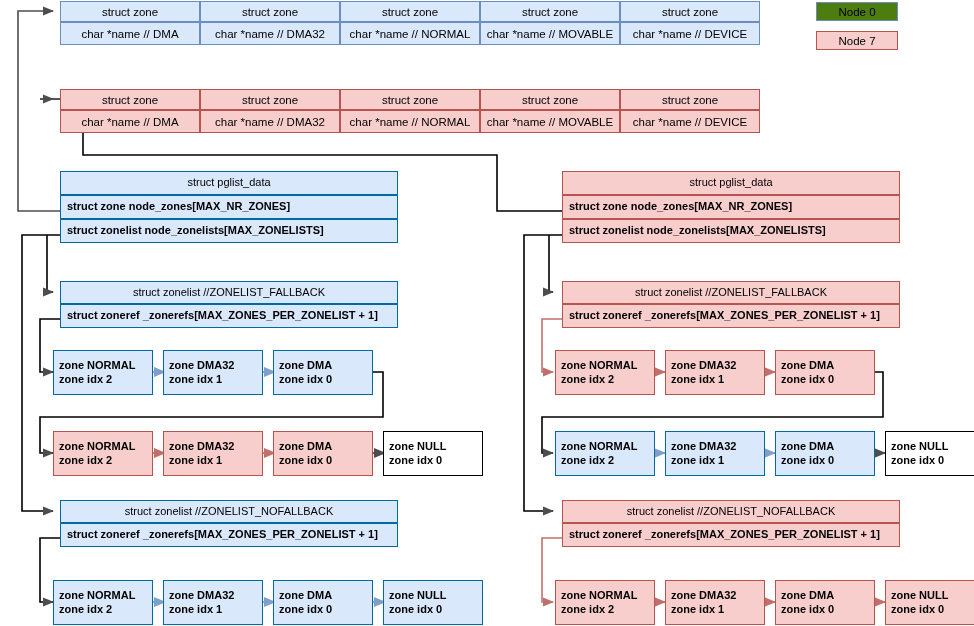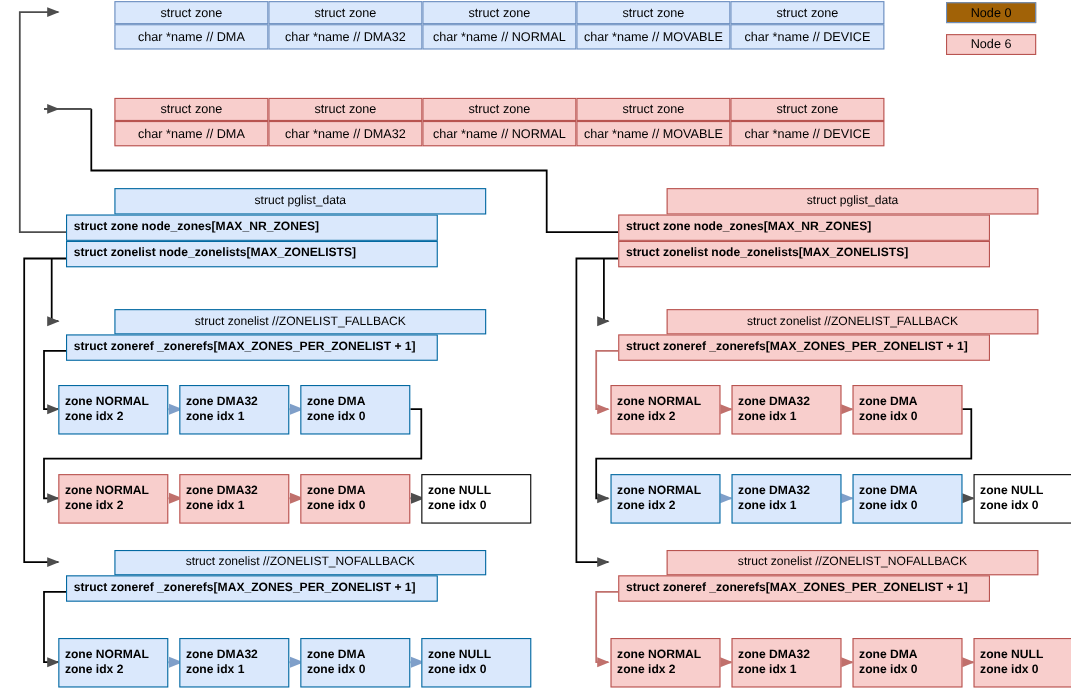--- a/index.html
+++ b/index.html
@@ -10,30 +10,30 @@
     -webkit-font-smoothing:antialiased;
   }
   #canvas{position:absolute;left:0;top:0;width:974px;height:626px;}
   #wires{position:absolute;left:0;top:0;width:974px;height:626px;pointer-events:none;}
 
   .box{position:absolute;box-sizing:border-box;border:1px solid #0369a1;
        background:#dae8fc;font-size:11px;line-height:1.25;}
   .box.red{border-color:#b85450;background:#f8cecc;}
   .box.plain{border-color:#000000;background:#ffffff;}
 
-  .ctr{display:flex;align-items:center;justify-content:center;text-align:right;margin-left:44px;}
+  .ctr{display:flex;align-items:center;justify-content:center;text-align:right;}
   .lft{display:flex;flex-direction:column;justify-content:center;padding-left:5px;text-align:left;font-weight:bold;}
   .pad{padding-left:6px;padding-right:4px;}
 
   .cell{position:absolute;box-sizing:border-box;border:1px solid #6c8ebf;
         background:#dae8fc;font-size:11.5px;}
   .cell.red{border-color:#b85450;background:#f8cecc;}
 
   .legend{position:absolute;box-sizing:border-box;border:1px solid #6c8ebf;
-          background:#a16207;font-size:11.5px;}
+          background:#4d7c0f;font-size:11.5px;}
   .legend.red{border-color:#b85450;background:#f8cecc;}
 
   .zrow{white-space:nowrap;}
 </style>
 </head>
 <body>
 
 <svg id="wires" viewBox="0 0 974 626">
   <defs>
     <marker id="ahB" viewBox="0 0 10 10" refX="9" refY="5" markerWidth="7" markerHeight="7" orient="auto-start-reverse">
@@ -126,21 +126,21 @@
     <path d="M763,602 L775,602" stroke="#c0706c" stroke-width="1.8" fill="none" marker-end="url(#ahRed)"></path>
     <path d="M873,602 L885,602" stroke="#c0706c" stroke-width="1.8" fill="none" marker-end="url(#ahRed)"></path>
   </g>
 </svg>
 
 <div id="canvas">
     <div class="legend ctr" style="left: 816px; top: 2px; width: 82px; height: 19px;">
       <div class="zrow">Node 0</div>
     </div>
     <div class="legend ctr red" style="left: 816px; top: 31px; width: 82px; height: 19px;">
-      <div class="zrow">Node 6</div>
+      <div class="zrow">Node 7</div>
     </div>
     <div class="cell ctr" style="left: 60px; top: 1px; width: 140px; height: 21px;">
       <div class="zrow">struct zone</div>
     </div>
     <div class="cell ctr" style="left: 60px; top: 22px; width: 140px; height: 23px;">
       <div class="zrow">char *name  // DMA</div>
     </div>
     <div class="cell ctr" style="left: 200px; top: 1px; width: 140px; height: 21px;">
       <div class="zrow">struct zone</div>
     </div>

